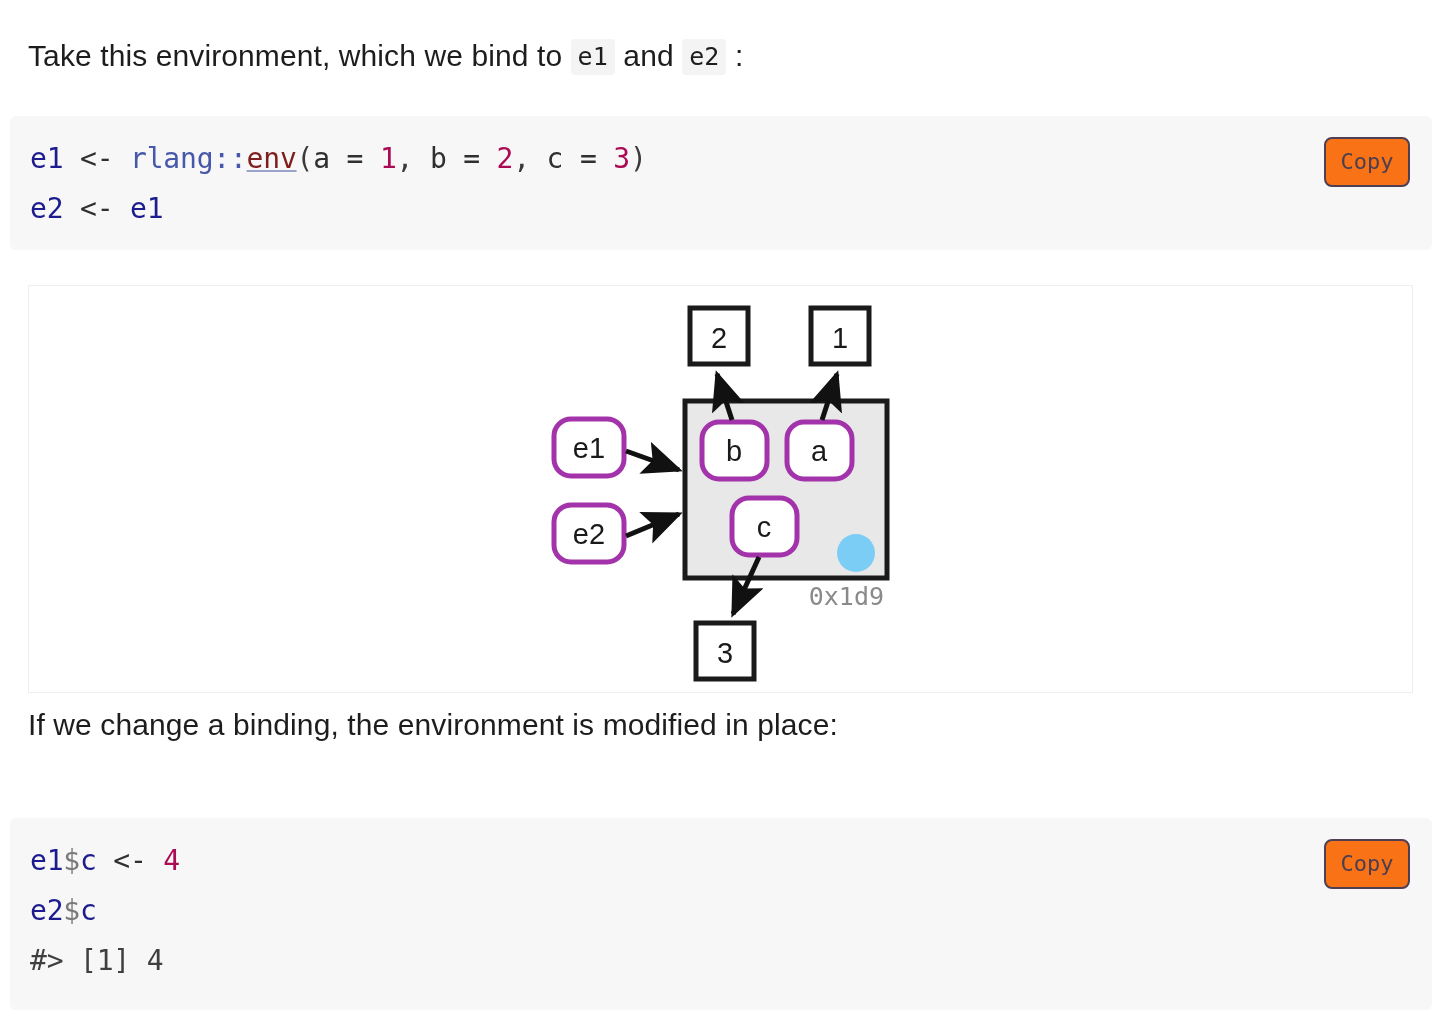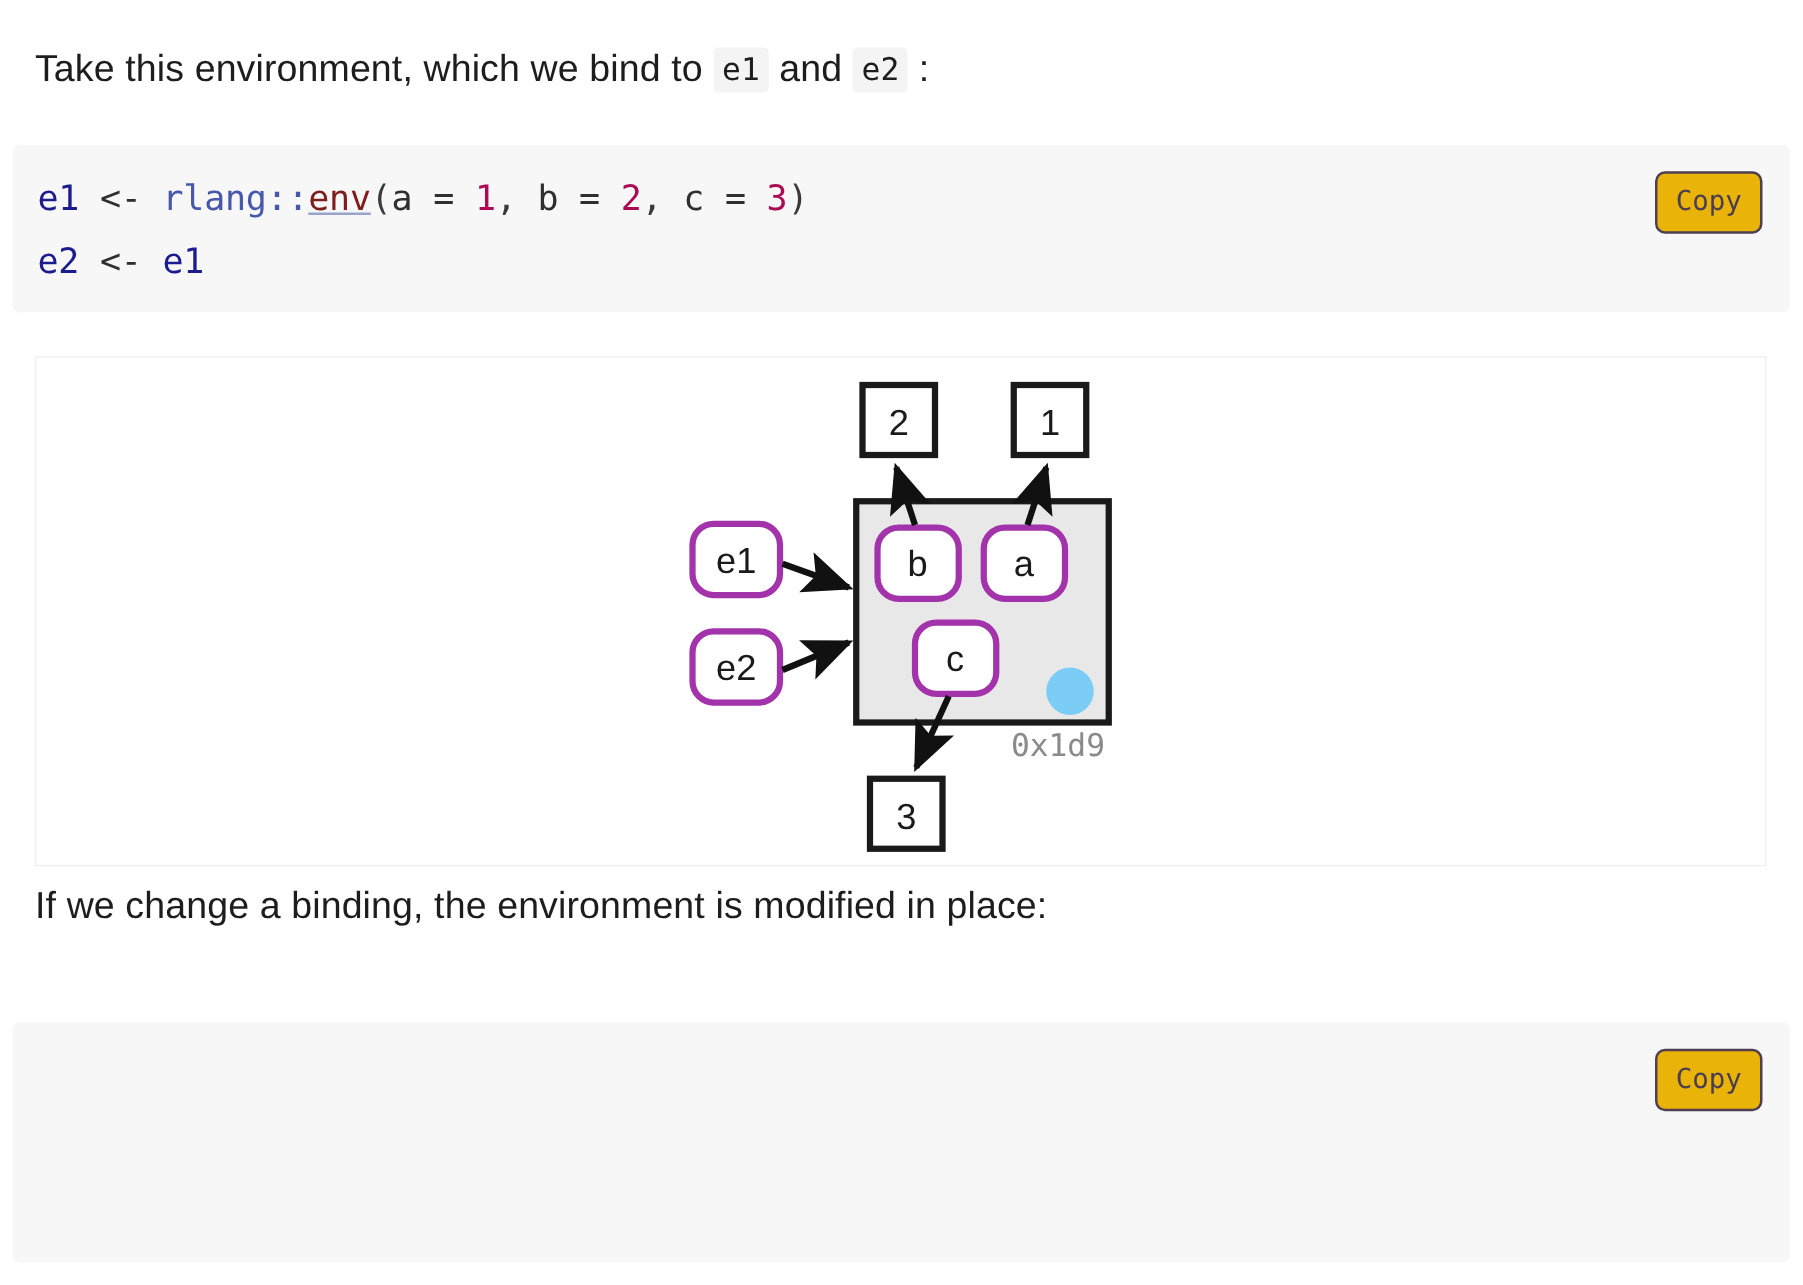--- a/index.html
+++ b/index.html
@@ -71,21 +71,21 @@
   .tok-op    { color: #2f2f2f; }
   .tok-punct { color: #3a3a3a; }
   .tok-gray  { color: #7a7a7a; }
   .tok-out   { color: #3f3f3f; }
 
   .copy-btn {
     position: absolute;
     right: 22px;
     width: 86px;
     height: 50px;
-    background: #eab308;
+    background: #f97316;
     border: 2px solid #4e4052;
     border-radius: 8px;
     color: #4b3e50;
     font-family: "DejaVu Sans Mono", monospace;
     font-size: 22px;
     line-height: 46px;
     text-align: center;
     cursor: pointer;
     box-sizing: border-box;
     padding: 0;
@@ -165,16 +165,19 @@
 
       <line x1="793" y1="134" x2="808" y2="88" stroke="#111111" stroke-width="5" marker-end="url(#arrowhead)"></line>
 
       <line x1="730" y1="271" x2="704" y2="328" stroke="#111111" stroke-width="5" marker-end="url(#arrowhead)"></line>
     </svg>
   </div>
 
   <div class="para para-2">If we change a binding, the environment is modified in place:</div>
 
   <div class="codeblock" id="codeblock-2">
+    <pre><span class="tok-var">e1</span><span class="tok-gray">$</span><span class="tok-var">c</span> <span class="tok-op">&lt;-</span> <span class="tok-num">4</span>
+<span class="tok-var">e2</span><span class="tok-gray">$</span><span class="tok-var">c</span>
+<span class="tok-out">#&gt;</span> <span class="tok-out">[1]</span> <span class="tok-out">4</span></pre>
     <button class="copy-btn" id="copy-2">Copy</button>
   </div>
 
 </div>
 
 </body></html>

